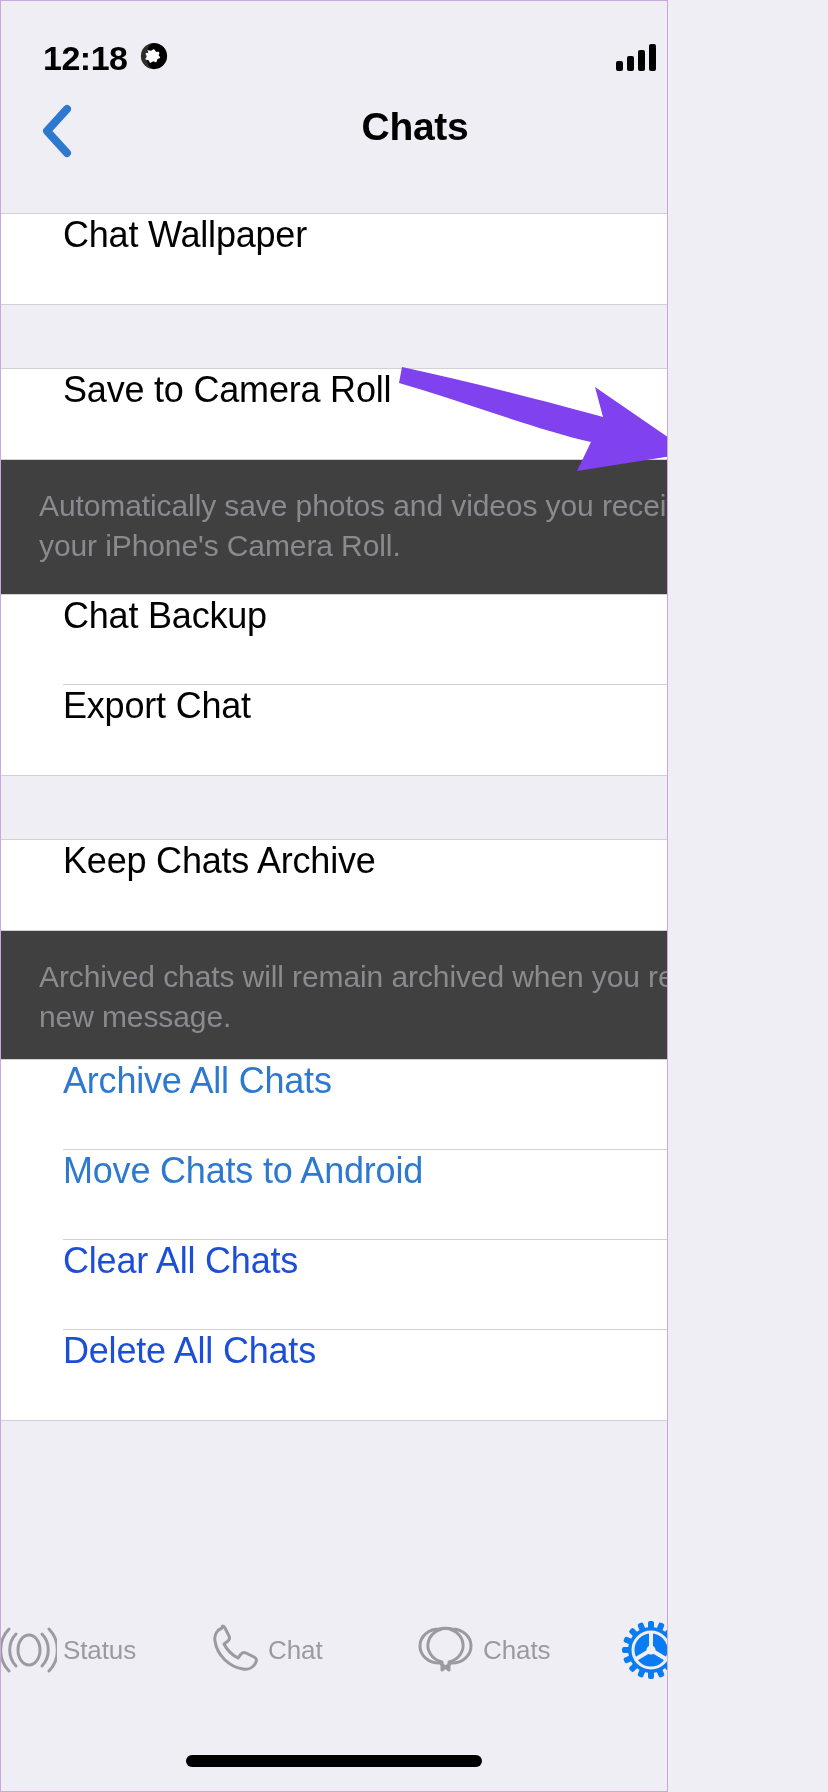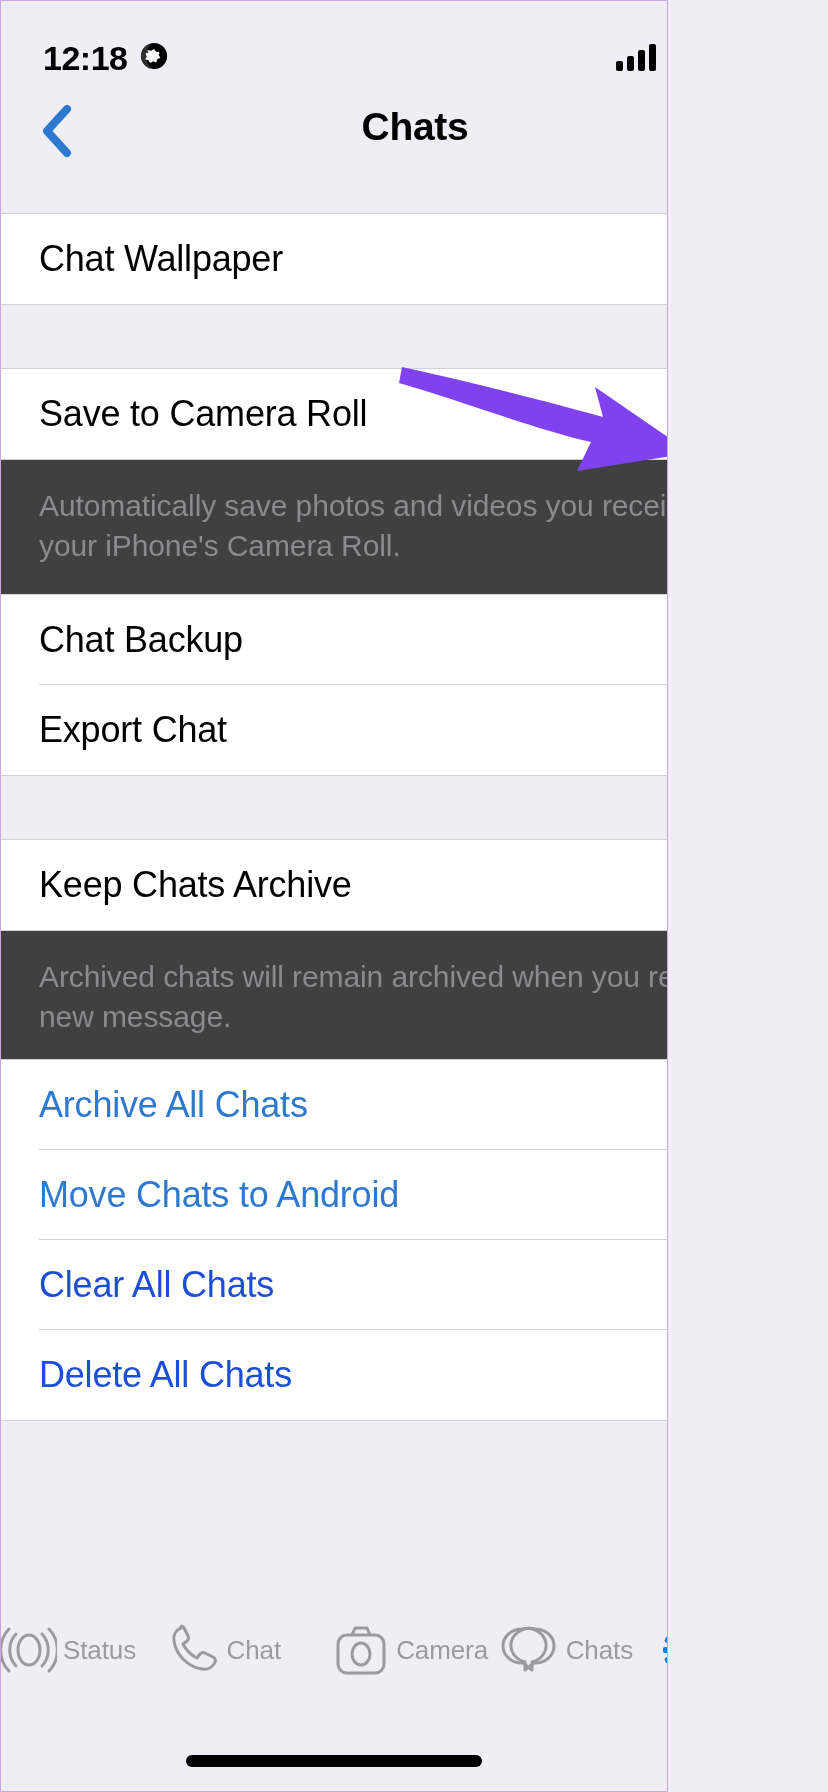--- a/index.html
+++ b/index.html
@@ -131,24 +131,25 @@
     height: 65px;
     background: #efeef4;
     border-top: 1px solid #d2d1d6;
     border-bottom: 1px solid #d2d1d6;
   }
 
   .row {
     position: relative;
     height: 90px;
     display: flex;
-    align-items: center;
+    align-items: flex-start;
     padding: 0 38px;
     background: #fff;
     cursor: pointer;
+    margin-left: 24px;
   }
   .row-label {
     font-size: 36px;
     color: #000;
     letter-spacing: -0.2px;
     flex: 1;
   }
   .row-label.link-blue { color: #2d79d0; }
   .row-label.link-red  { color: #1d4ed8; }
 
@@ -408,30 +409,20 @@
 
     <div class="tab">
       <span class="tab-ico">
         <svg width="54" height="56" viewBox="0 0 54 56">
           <path d="M14 6 c-5 2-8 7-7 13 2 14 14 26 28 28 6 1 11-2 13-7 1-2 0-4-2-5l-8-4c-2-1-4 0-5 1l-3 4c-6-3-11-8-14-14l4-3c1-1 2-3 1-5l-4-8c-1-2-3-3-3-0z" fill="none" stroke="#9a9aa0" stroke-width="3" stroke-linejoin="round"></path>
         </svg>
       </span>
       <span class="tab-label">Chat</span>
     </div>
 
-    <div class="tab">
-      <span class="tab-ico">
-        <svg width="58" height="54" viewBox="0 0 58 54">
-          <rect x="6" y="12" width="46" height="38" rx="9" fill="none" stroke="#9a9aa0" stroke-width="3"></rect>
-          <path d="M20 12 l3-7 h12 l3 7" fill="none" stroke="#9a9aa0" stroke-width="3" stroke-linejoin="round"></path>
-          <ellipse cx="29" cy="31" rx="9" ry="11" fill="none" stroke="#9a9aa0" stroke-width="3"></ellipse>
-        </svg>
-      </span>
-      <span class="tab-label">Camera</span>
-    </div>
 
     <div class="tab">
       <span class="tab-ico">
         <svg width="62" height="54" viewBox="0 0 62 54">
           <path d="M37 6 a19 17 0 1 1 0 34 h-1 l-9 7 v-8 a19 17 0 0 1 10 -33z" fill="none" stroke="#9a9aa0" stroke-width="3" stroke-linejoin="round"></path>
           <path d="M24 6 a19 17 0 1 0 0 34 h1 l9 7 v-8 a19 17 0 0 0 -10 -33z" fill="none" stroke="#9a9aa0" stroke-width="3" stroke-linejoin="round"></path>
         </svg>
       </span>
       <span class="tab-label">Chats</span>
     </div>

